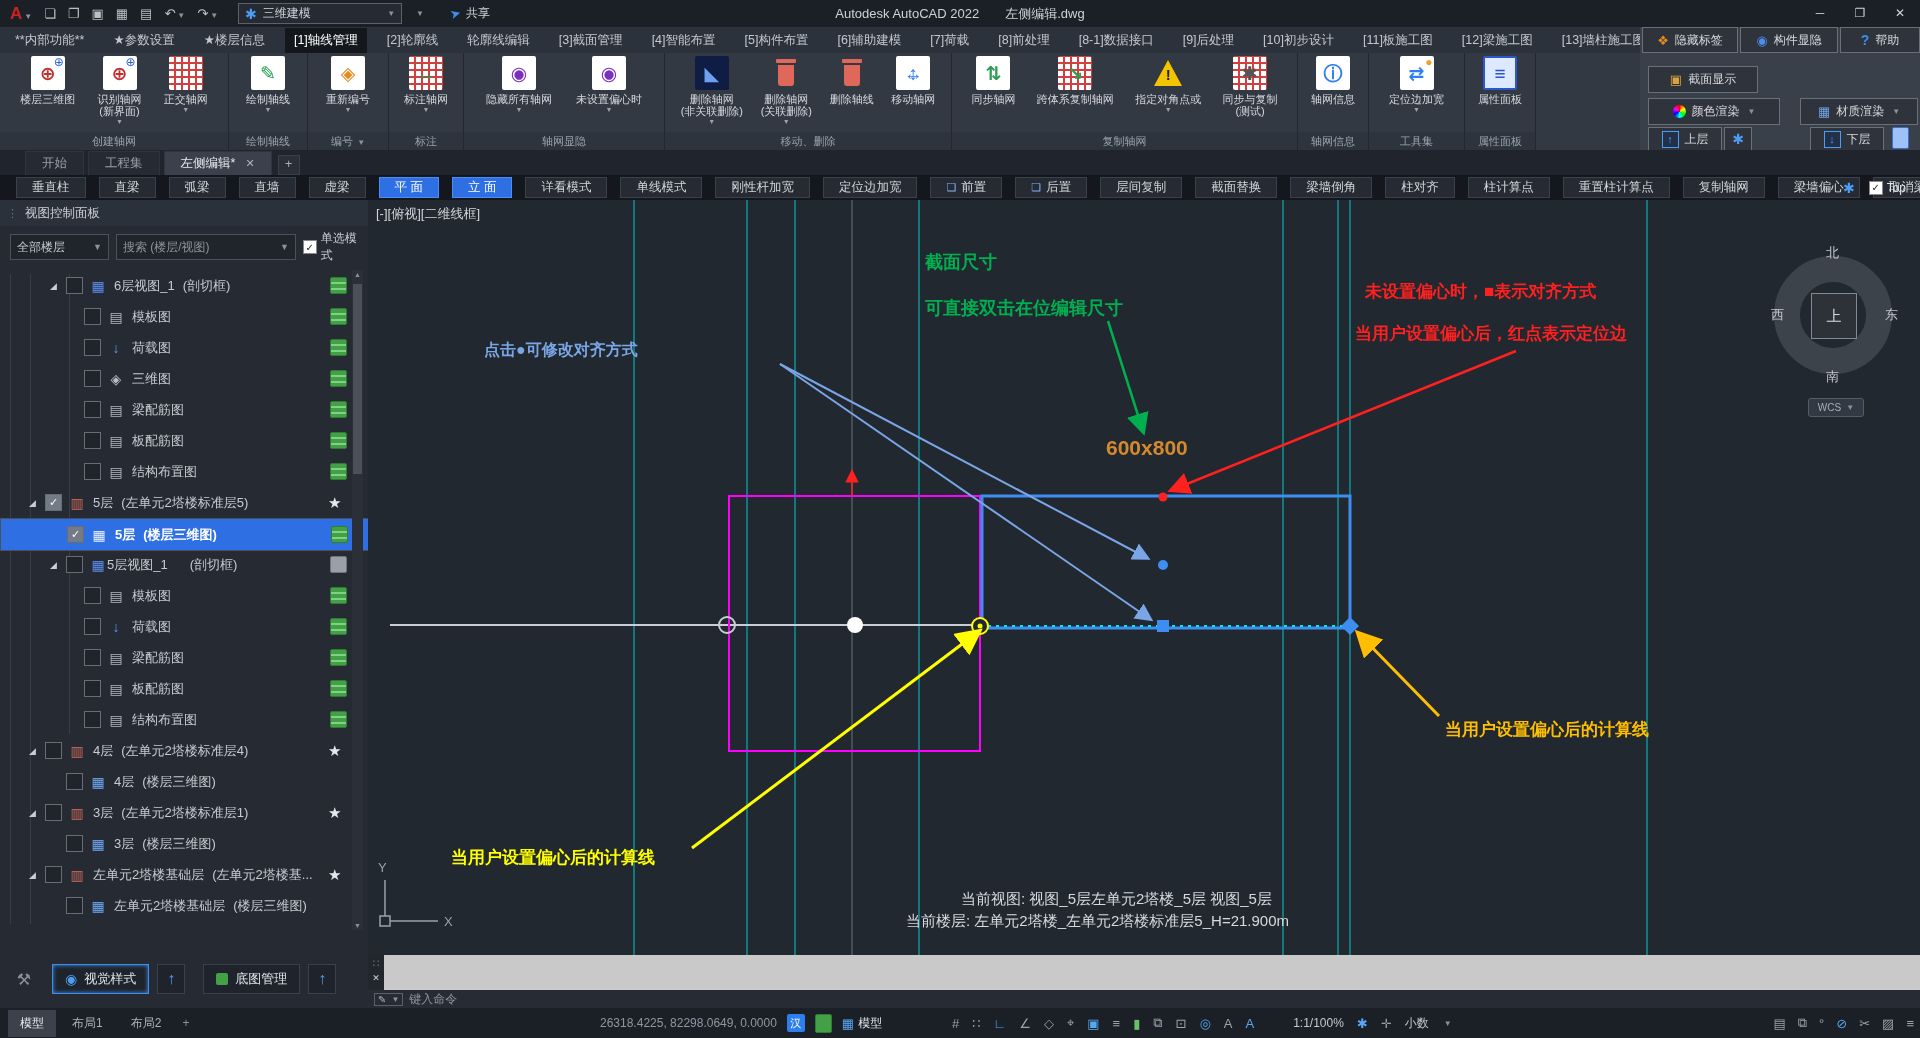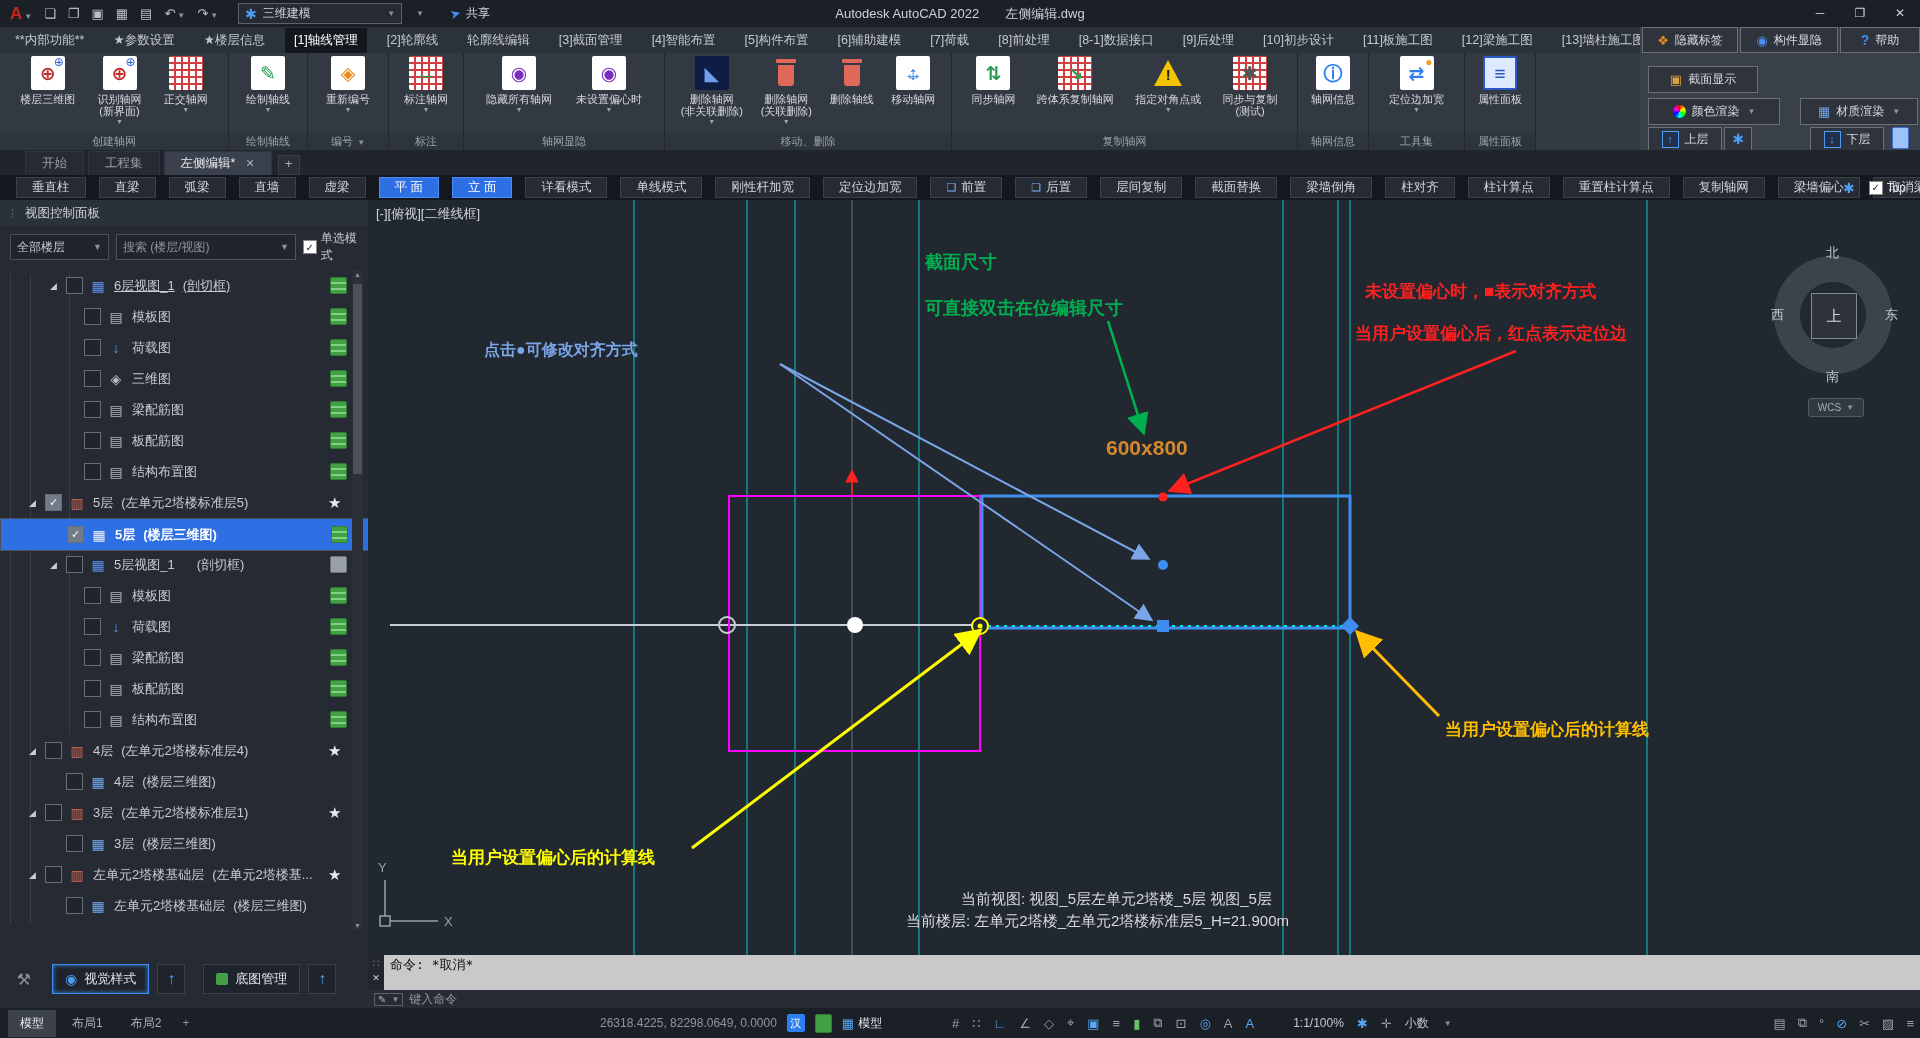--- a/index.html
+++ b/index.html
@@ -572,21 +572,21 @@
     </span>
   </div>
   <div class="sb-tree" id="sb-tree">
     <div class="guide" style="left:10px;height:650px"></div>
     <div class="guide" style="left:30px;height:650px"></div>
     <div class="guide" style="left:69px;height:460px"></div>
   <div class="trow" style="top: 0px;">
         <span class="texp" style="left: 50px;">◢</span>
         <span class="tcb" style="left: 66px;"></span>
         <span class="ticon" style="left: 89px; color: rgb(91, 142, 240); font-weight: bold;">▦</span>
-        <span class="tlabelwrap" style="left: 114px; text-decoration: underline;">
+        <span class="tlabelwrap" style="left: 114px;">
           <span>6层视图_1</span>
           <span>(剖切框)</span>
         </span>
         <span class="chip green"></span>
       </div>
       <div class="trow" style="top: 31px;">
         <span class="tcb" style="left: 84px;"></span>
         <span class="ticon" style="left: 107px; color: rgb(174, 182, 192); font-weight: bold;">▤</span>
         <span class="tlabelwrap" style="left: 132px;">
           <span>模板图</span>
@@ -655,21 +655,21 @@
         <span class="tlabelwrap" style="left: 114px;">
           <span>5层</span>
           <span>(楼层三维图)</span>
         </span>
         <span class="chip green"></span>
       </div>
       <div class="trow" style="top: 279px;">
         <span class="texp" style="left: 50px;">◢</span>
         <span class="tcb" style="left: 66px;"></span>
         <span class="ticon" style="left: 89px; color: rgb(91, 142, 240); font-weight: bold;">▦</span>
-        <span class="tlabelwrap" style="left: 114px; gap: 22px;">
+        <span class="tlabelwrap" style="left: 107px; gap: 22px;">
           <span>5层视图_1</span>
           <span>(剖切框)</span>
         </span>
         <span class="chip gray"></span>
       </div>
       <div class="trow" style="top: 310px;">
         <span class="tcb" style="left: 84px;"></span>
         <span class="ticon" style="left: 107px; color: rgb(174, 182, 192); font-weight: bold;">▤</span>
         <span class="tlabelwrap" style="left: 132px;">
           <span>模板图</span>
@@ -874,21 +874,20 @@
   <div class="cdir" style="left:1458px;top:168px">南</div>
   <div class="cube-face">上</div>
   <div class="wcs">
     <span>WCS</span>
       <span class="dd-mini">▼</span>
   </div>
 </div>
 
 <div id="cmdpanel">
   <div class="cmd-hist">
-    <div>命令: *取消*</div>
   </div>
   <div class="cmd-strip">
     <span class="grip">∷</span>
     <span>✕</span>
   </div>
   <div class="cmd-input">
     <span class="ci-box">✎ <span class="dd-mini">▼</span></span>
     <span>键入命令</span>
   </div>
 </div>

